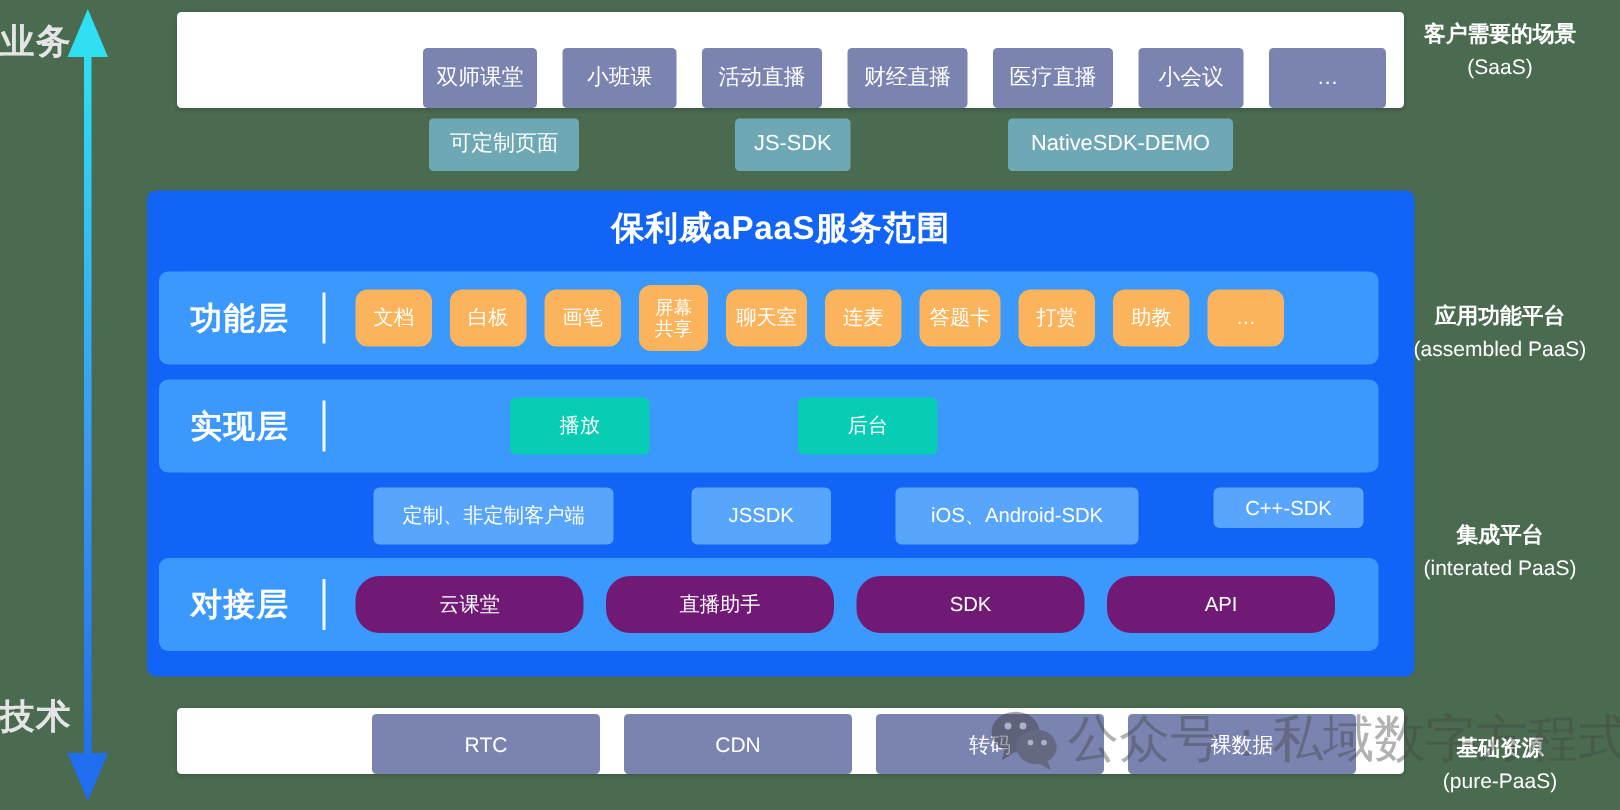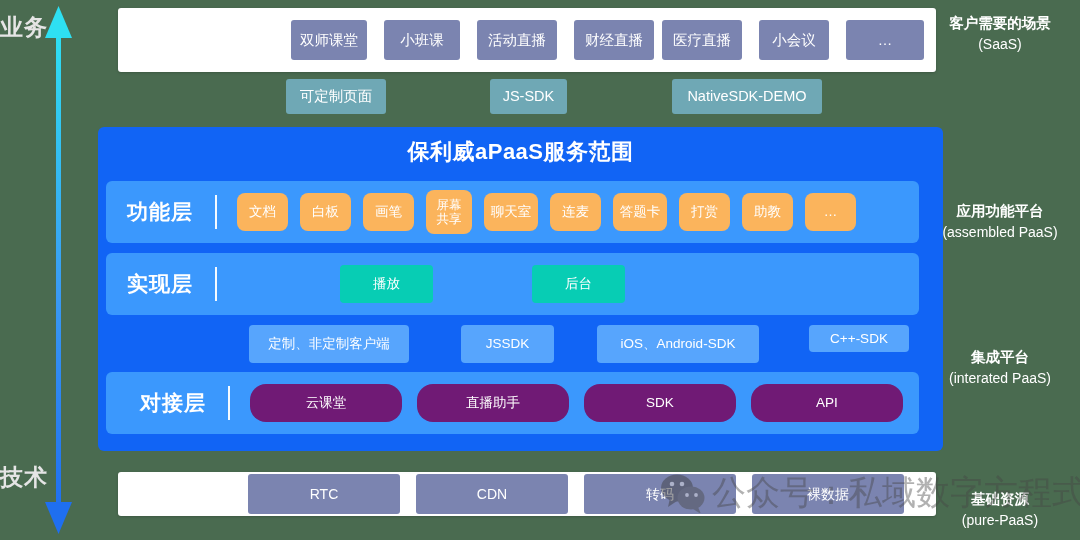--- a/index.html
+++ b/index.html
@@ -24,21 +24,21 @@
     position: absolute; width: 160px; left: 920px;
     color: #ffffff; text-align: center; line-height: 1.45;
   }
   .side-label .l1 { font-size: 14.5px; font-weight: bold; display:block; }
   .side-label .l2 { font-size: 14px; font-weight: normal; display:block; }
 
   
   .white-card {
     position: absolute; background: #ffffff; border-radius: 3px;
     box-shadow: 0 1px 3px rgba(0,0,0,.18);
-    display: flex; align-items: center; justify-content: flex-end;
+    display: flex; align-items: flex-end; justify-content: flex-end;
   }
 
   
   .chip {
     display: flex; align-items: center; justify-content: center;
     text-align: center; color: #ffffff; border-radius: 3px;
     font-size: 14.5px; line-height: 1.15; white-space: pre-line;
   }
   .chip.purple   { background: #7b84b0; }
   .chip.teal     { background: #6fa8b5; }
@@ -121,21 +121,21 @@
   </div>
   <div class="side-label" style="top:489px">
     <span class="l1">基础资源</span>
     <span class="l2">(pure-PaaS)</span>
   </div>
 
   <div class="white-card" style="left:118px; top:8px; width:818px; height:64px; padding-right:12px;">
     <div class="chip purple" style="width:76px;height:40px;margin-right:17px;">双师课堂</div>
     <div class="chip purple" style="width:76px;height:40px;margin-right:17px;">小班课</div>
     <div class="chip purple" style="width:80px;height:40px;margin-right:17px;">活动直播</div>
-    <div class="chip purple" style="width:80px;height:40px;margin-right:8px;">财经直播</div>
+    <div class="chip purple" style="width:80px;height:40px;margin-right:17px;">财经直播</div>
     <div class="chip purple" style="width:80px;height:40px;margin-right:17px;">医疗直播</div>
     <div class="chip purple" style="width:70px;height:40px;margin-right:17px;">小会议</div>
     <div class="chip purple" style="width:78px;height:40px;">…</div>
   </div>
 
   <div class="chip teal" style="position:absolute;left:286px;top:79px;width:100px;height:35px;">可定制页面</div>
   <div class="chip teal" style="position:absolute;left:490px;top:79px;width:77px;height:35px;">JS-SDK</div>
   <div class="chip teal" style="position:absolute;left:672px;top:79px;width:150px;height:35px;">NativeSDK-DEMO</div>
 
   <div id="main-panel">
@@ -169,21 +169,21 @@
       </div>
     </div>
 
     <div style="position:absolute;left:16px;top:198px;width:813px;height:40px;">
       <div class="chip ltblue" style="position:absolute;left:135px;top:0;width:160px;height:38px;">定制、非定制客户端</div>
       <div class="chip ltblue" style="position:absolute;left:347px;top:0;width:93px;height:38px;">JSSDK</div>
       <div class="chip ltblue" style="position:absolute;left:483px;top:0;width:162px;height:38px;">iOS、Android-SDK</div>
       <div class="chip ltblue" style="position:absolute;left:695px;top:0;width:100px;height:27px;">C++-SDK</div>
     </div>
 
-    <div class="layer-row" style="top:245px; height:62px;padding-left:13px;">
+    <div class="layer-row" style="top:245px; height:62px;">
       <div class="layer-name">对接层</div>
       <div class="layer-divider"></div>
       <div class="layer-items">
         <div class="chip violet" style="width:152px;height:38px;margin-right:15px;">云课堂</div>
         <div class="chip violet" style="width:152px;height:38px;margin-right:15px;">直播助手</div>
         <div class="chip violet" style="width:152px;height:38px;margin-right:15px;">SDK</div>
         <div class="chip violet" style="width:152px;height:38px;">API</div>
       </div>
     </div>
   </div>

